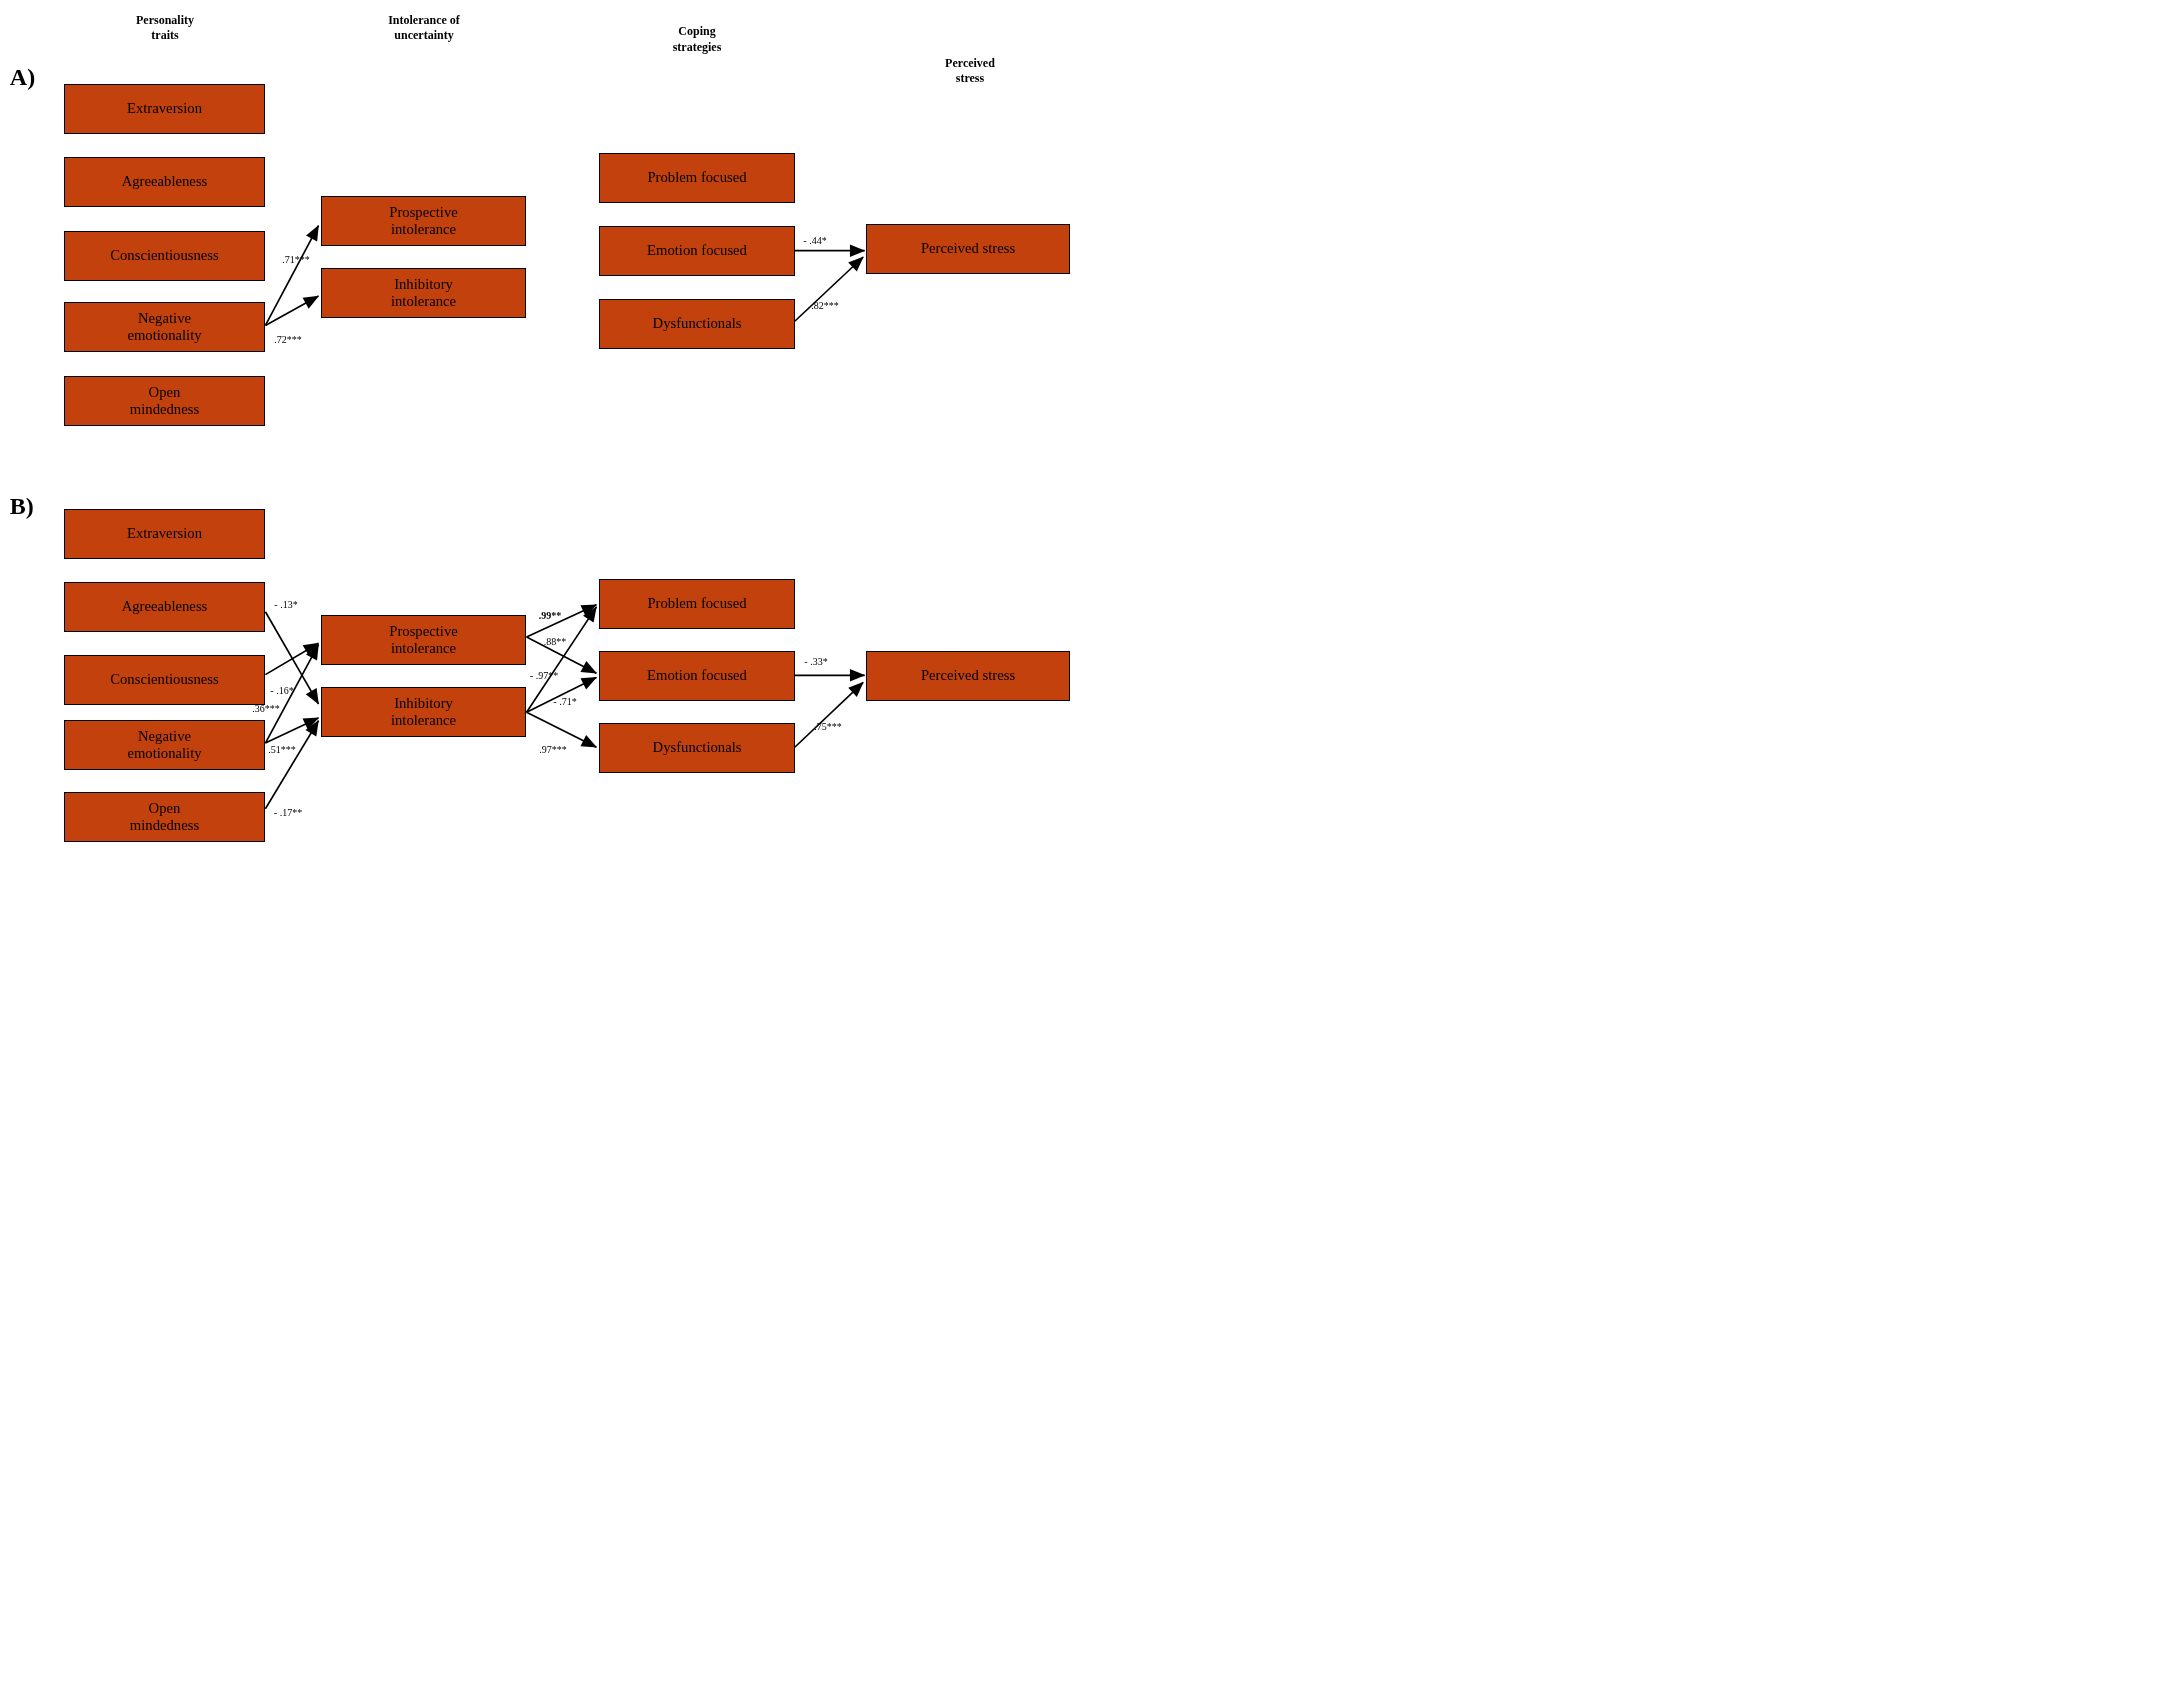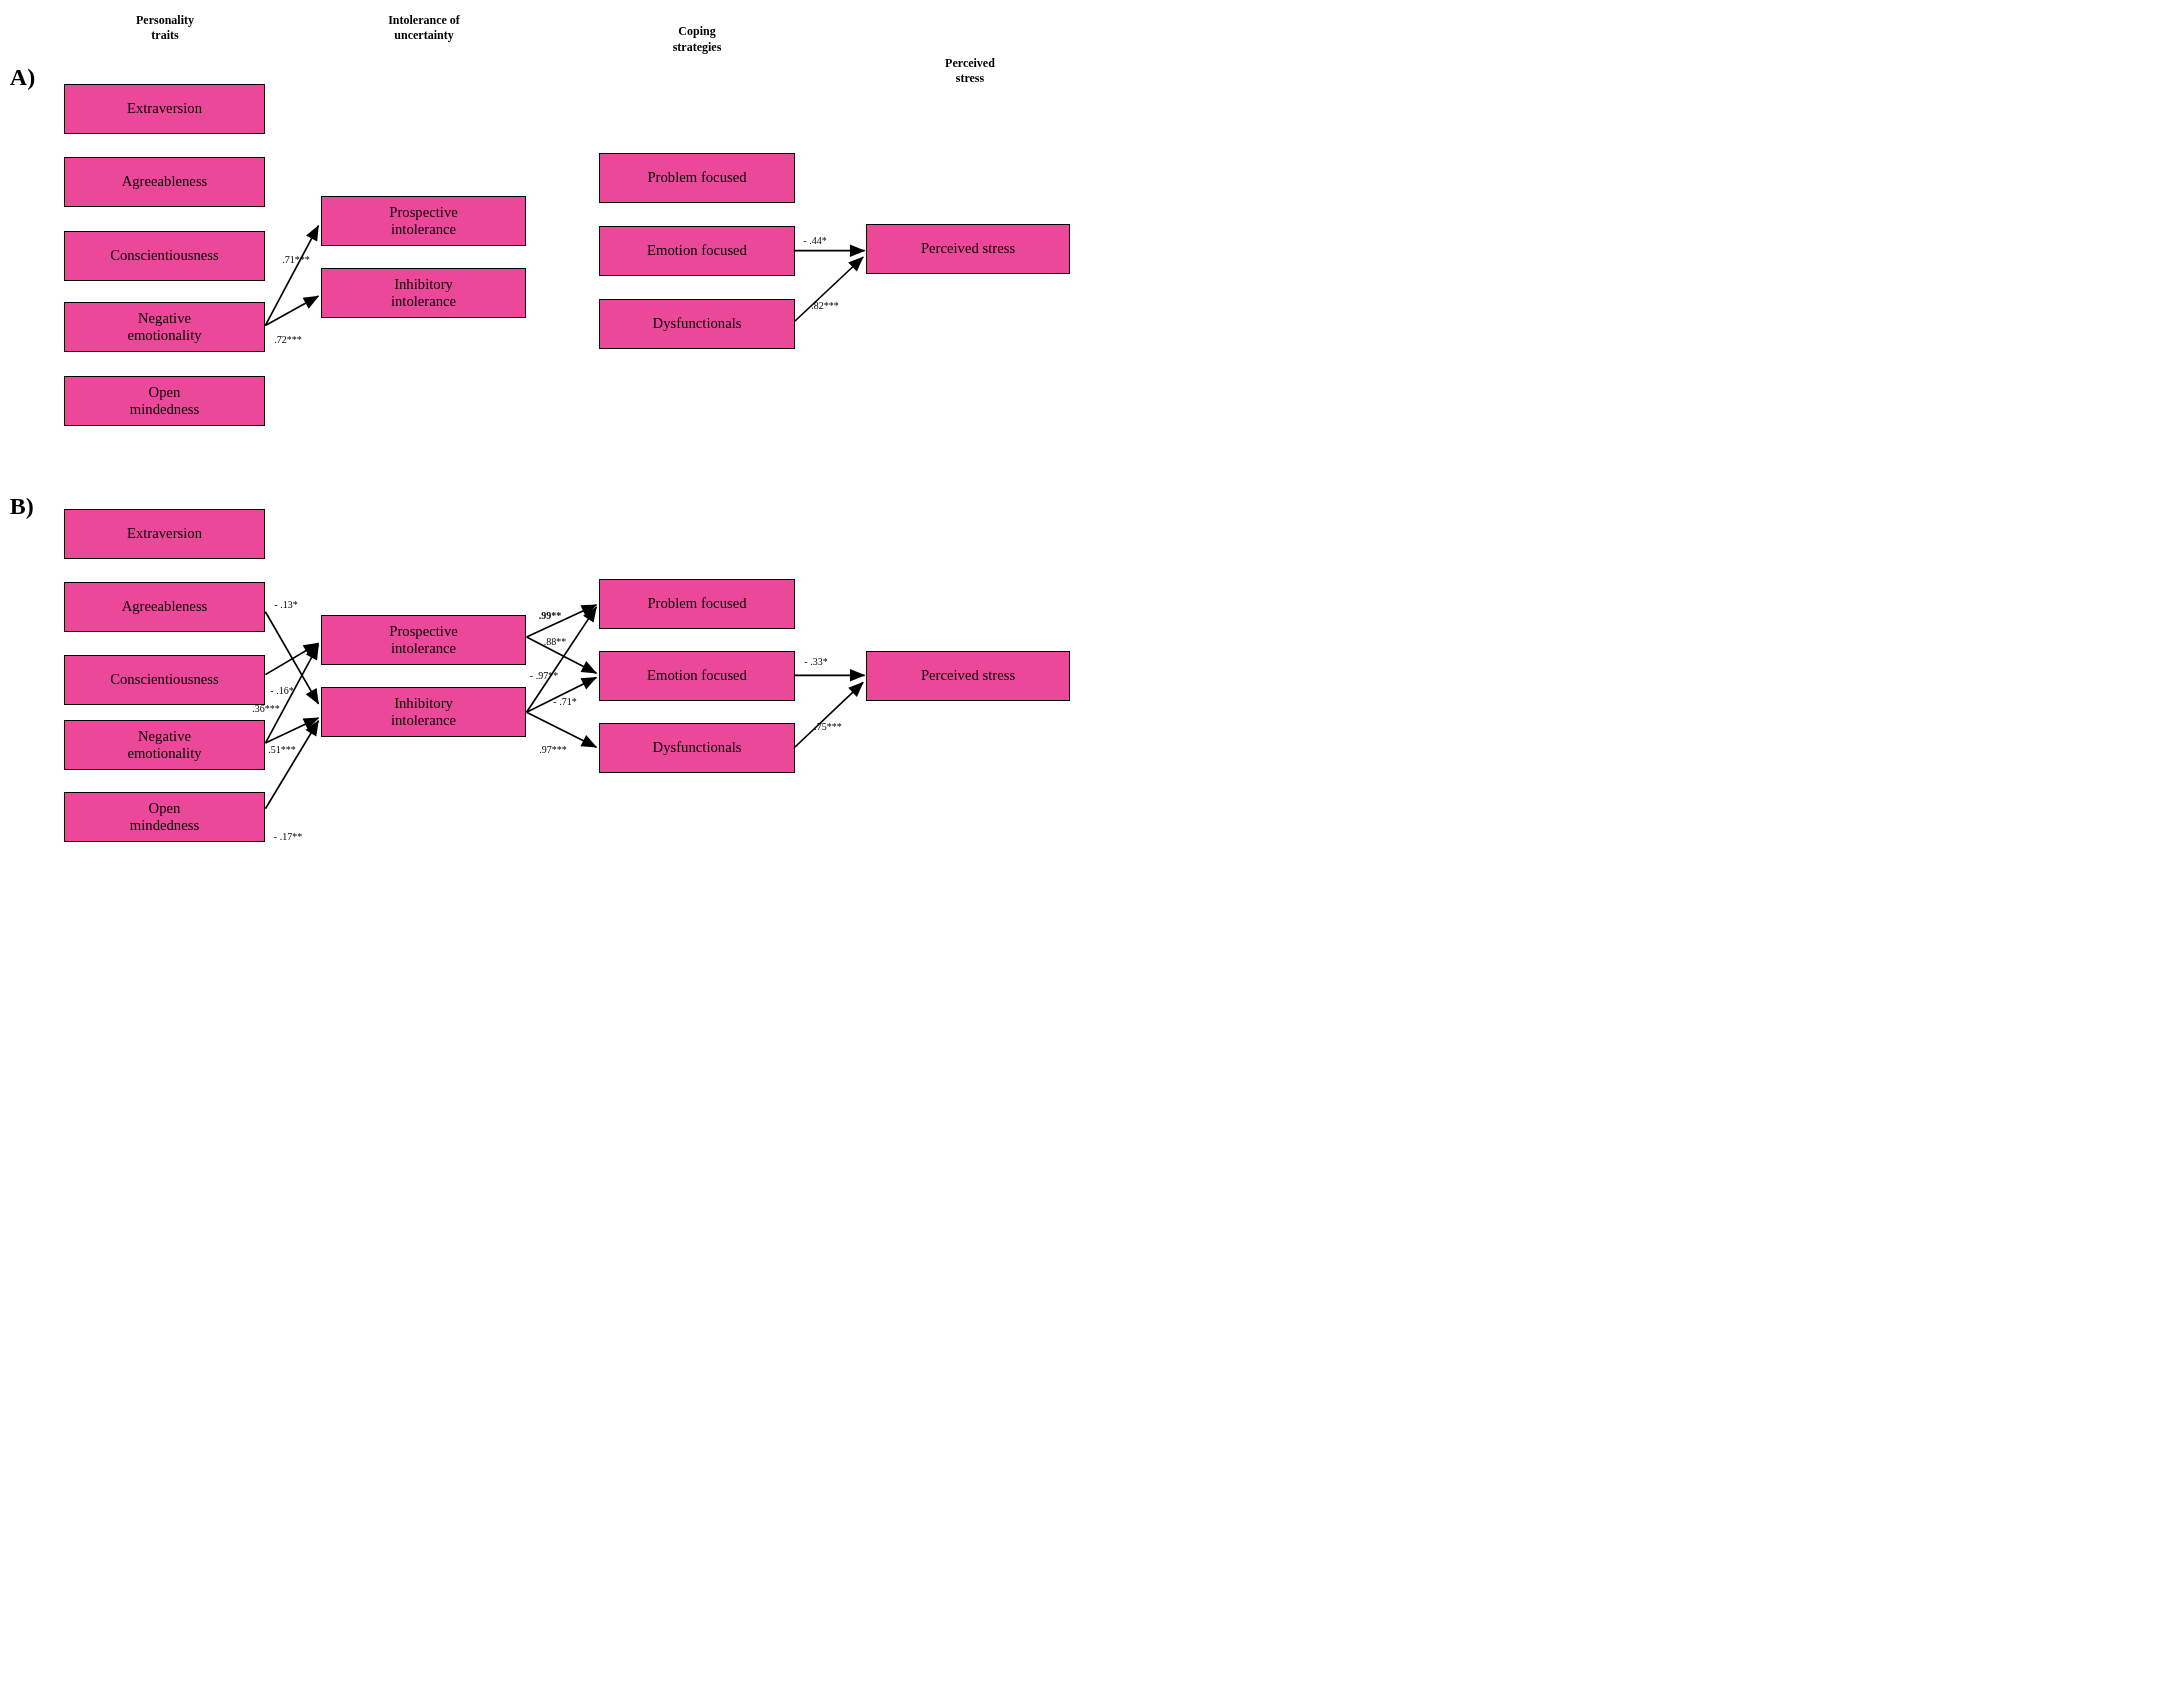--- a/index.html
+++ b/index.html
@@ -19,21 +19,21 @@
   .arrow-layer {
     position: absolute;
     left: 0; top: 0;
     width: 1086px; height: 852px;
     z-index: 1;
   }
   .arrow-layer line { stroke: #000000; stroke-width: 2.4; }
   .nbox {
     position: absolute;
     border: 1.7px solid #000000;
-    background: #ec4899;
+    background: #c2410c;
     display: flex;
     flex-direction: column;
     align-items: center;
     justify-content: center;
     text-align: right;
     font-size: 14.7px;
     line-height: 1.16;
     z-index: 2;
     box-sizing: border-box;
   }
@@ -190,21 +190,21 @@
     <span>Dysfunctionals</span>
   </div>
   <div class="nbox" style="left:866px; top:651px; width:204px; height:50px;">
     <span>Perceived stress</span>
   </div>
 
   <div class="coef" style="left:286px; top:604px;">- .13*</div>
   <div class="coef" style="left:282px; top:690px;">- .16*</div>
   <div class="coef" style="left:266px; top:708px;">.36***</div>
   <div class="coef" style="left:282px; top:749px;">.51***</div>
-  <div class="coef" style="left:288px; top:812px;margin-top:24px;">- .17**</div>
+  <div class="coef" style="left:288px; top:812px;">- .17**</div>
   <div class="coef" style="left:550px; top:615px;font-weight:bold;">.99**</div>
   <div class="coef" style="left:555px; top:641px;">.88**</div>
   <div class="coef" style="left:544px; top:675px;">- .97**</div>
   <div class="coef" style="left:565px; top:701px;">- .71*</div>
   <div class="coef" style="left:553px; top:731px;margin-top:18px;">.97***</div>
   <div class="coef" style="left:816px; top:661px;">- .33*</div>
   <div class="coef" style="left:828px; top:726px;">.75***</div>
 
 </div>
 

